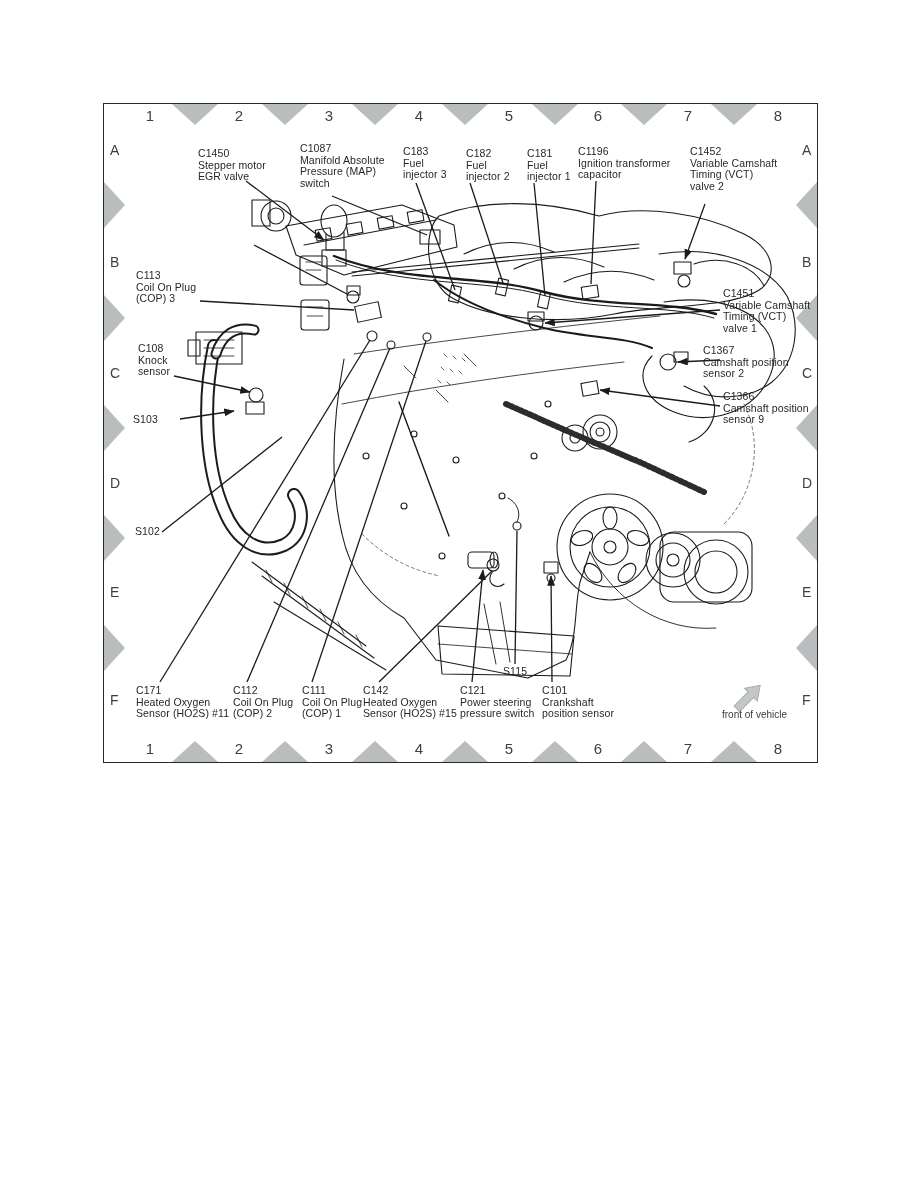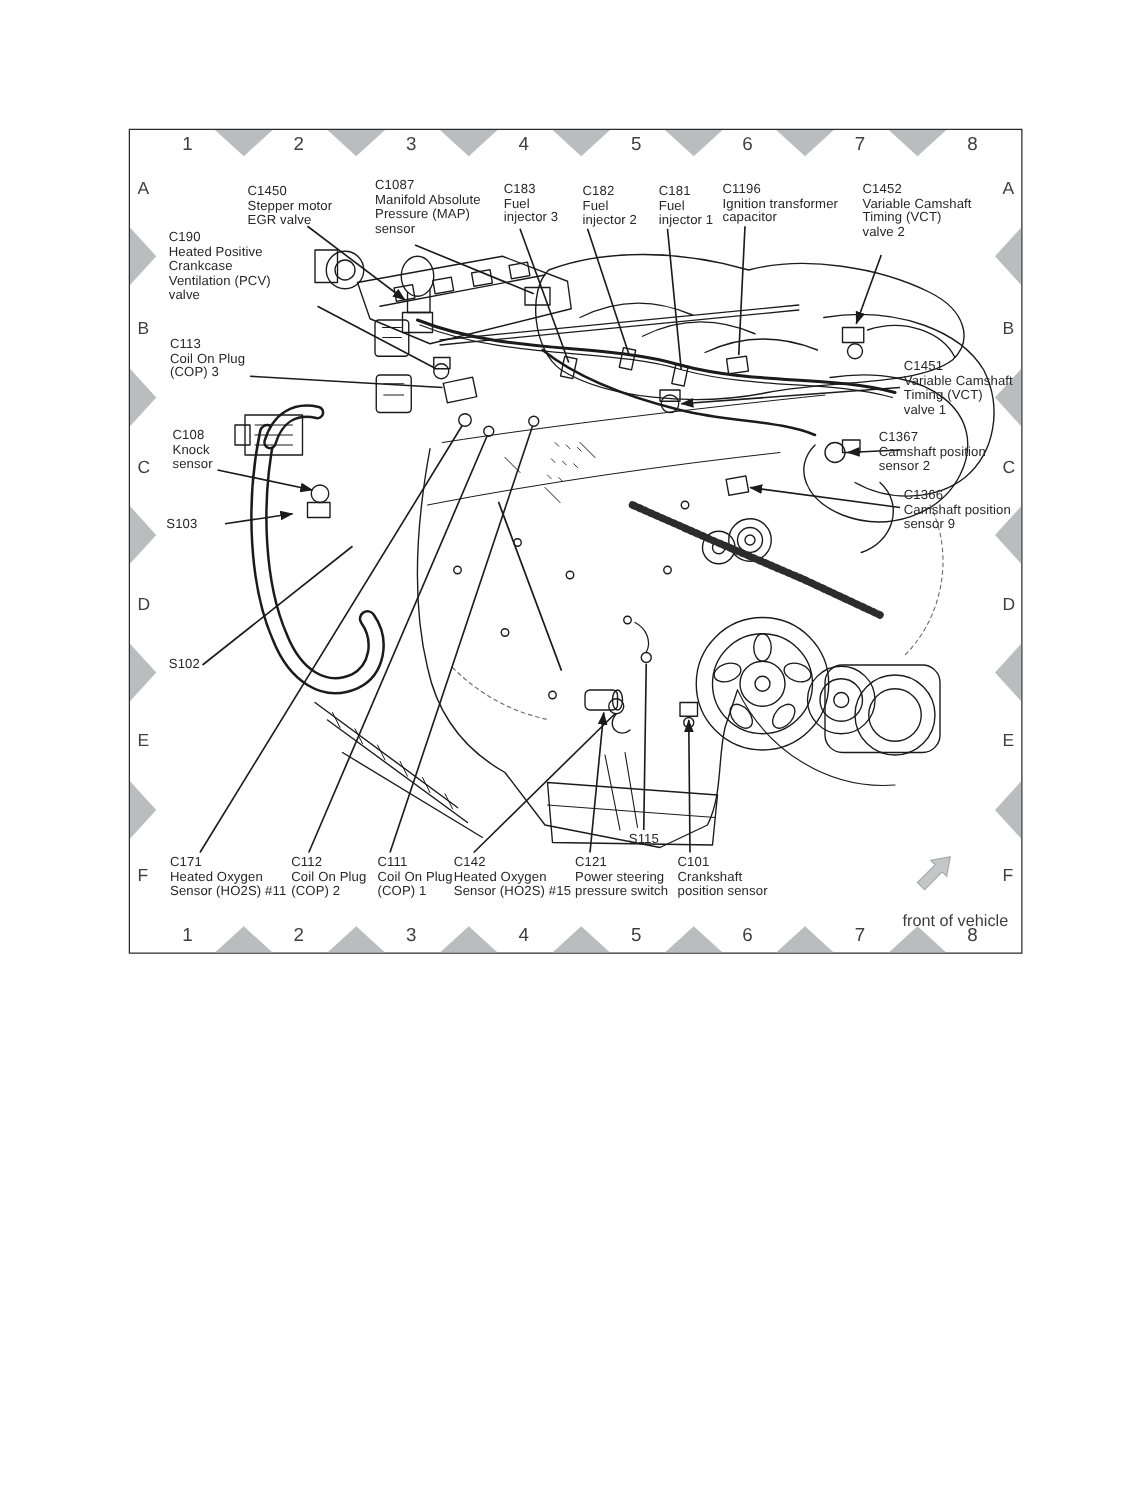--- a/index.html
+++ b/index.html
@@ -50,24 +50,23 @@
   .callout {
     position: absolute;
     font-size: 10.5px;
     line-height: 11.5px;
     color: #272727;
     white-space: pre-line;
     letter-spacing: 0.1px;
   }
   .compass-text {
     position: absolute;
-    font-size: 13px;
+    font-size: 10px;
     color: #3c3c3c;
     white-space: nowrap;
-    margin-top: 20px;
   }
 </style>
 </head>
 <body>
 
 <div class="page">
   <div class="diagram">
 
     <svg class="art" viewBox="0 0 713 658">
       <defs>
@@ -310,42 +309,37 @@
     <span class="gridletter" style="left:698px; top:379px">D</span>
     <span class="gridletter" style="left:698px; top:488px">E</span>
     <span class="gridletter" style="left:698px; top:596px">F</span>
 
     <div class="callout" style="left:94px;  top:44px">C1450
 Stepper motor
 EGR valve</div>
     <div class="callout" style="left:196px; top:39px">C1087
 Manifold Absolute
 Pressure (MAP)
-sensor</div>
+switch</div>
     <div class="callout" style="left:299px; top:42px">C183
 Fuel
 injector 3</div>
     <div class="callout" style="left:362px; top:44px">C182
 Fuel
 injector 2</div>
     <div class="callout" style="left:423px; top:44px">C181
 Fuel
 injector 1</div>
     <div class="callout" style="left:474px; top:42px">C1196
 Ignition transformer
 capacitor</div>
     <div class="callout" style="left:586px; top:42px">C1452
 Variable Camshaft
 Timing (VCT)
 valve 2</div>
-    <div class="callout" style="left:31px;  top:81px">C190
-Heated Positive
-Crankcase
-Ventilation (PCV)
-valve</div>
     <div class="callout" style="left:32px;  top:166px">C113
 Coil On Plug
 (COP) 3</div>
     <div class="callout" style="left:34px;  top:239px">C108
 Knock
 sensor</div>
     <div class="callout" style="left:29px;  top:310px">S103</div>
     <div class="callout" style="left:31px;  top:422px">S102</div>
     <div class="callout" style="left:619px; top:184px">C1451
 Variable Camshaft

